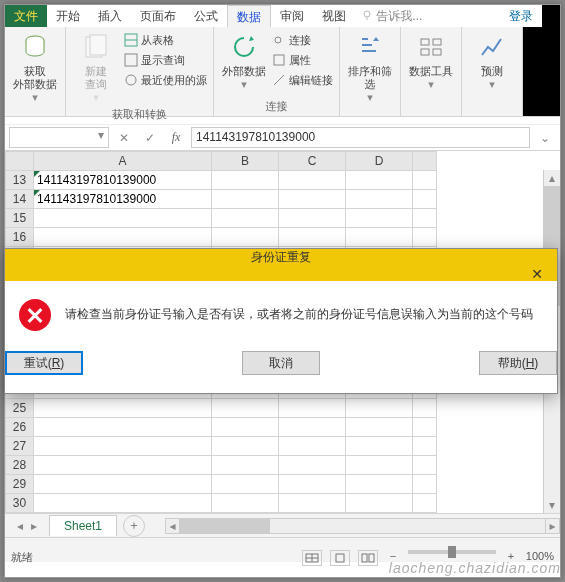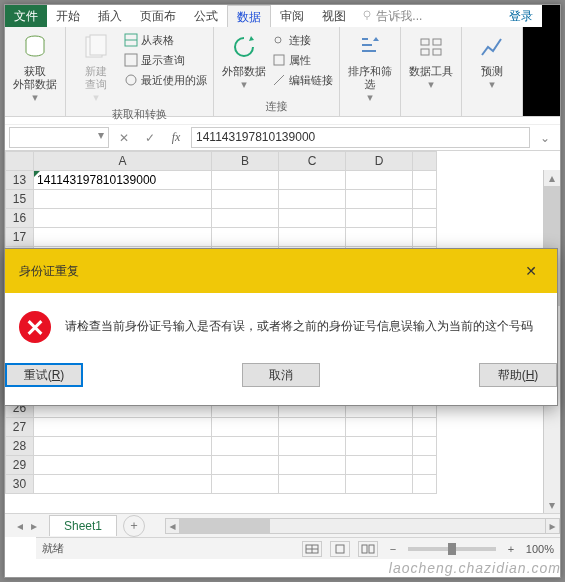--- a/index.html
+++ b/index.html
@@ -1,20 +1,20 @@
 <!DOCTYPE html>
 <html><head>
 <meta charset="utf-8">
 <style>
 * { box-sizing: border-box; margin: 0; padding: 0; font-family: "Microsoft YaHei", "Segoe UI", sans-serif; }
 body { width: 565px; height: 582px; background: #888; position: relative; overflow: hidden; font-size: 12px; }
 .window { position: absolute; left: 4px; top: 4px; width: 557px; height: 574px; background: #fff; border: 1px solid #999; box-shadow: 0 0 6px rgba(0,0,0,.3); }
 .menubar { height: 22px; background: #fff; display: flex; align-items: stretch; font-size: 12px; color: #444; }
 .menubar .tab { padding: 3px 9px 0; cursor: pointer; }
-.menubar .tab.file { background: #217346; color: #ffffff; }
+.menubar .tab.file { background: #217346; color: #fde047; }
 .menubar .tab.active { background: #f3f3f3; border: 1px solid #ccc; border-bottom: none; color: #1d4ed8; }
 .menubar .tell { color: #888; padding: 3px 6px 0; }
 .menubar .tell svg { vertical-align: -1px; }
 .menubar .login { margin-left: auto; padding: 3px 9px 0; color: #0369a1; }
 .menubar .wedge { width: 18px; background: #000; }
 
 .ribbon { height: 90px; background: #f3f3f3; border-bottom: 1px solid #d4d4d4; display: flex; }
 .rgroup { border-right: 1px solid #d4d4d4; padding: 4px 6px 2px; display: flex; flex-direction: column; align-items: center; justify-content: space-between; }
 .rgroup .label { font-size: 11px; color: #666; margin-top: 2px; }
 .rbtn-lg { display: flex; flex-direction: column; align-items: center; width: 48px; color: #444; font-size: 11px; text-align: center; line-height: 1.2; }
@@ -44,35 +44,35 @@
 
 .sheet-tabs { height: 24px; border-top: 1px solid #d4d4d4; display: flex; align-items: center; background: #f3f3f3; font-size: 12px; }
 .nav-arrows { width: 44px; display: flex; justify-content: center; gap: 8px; color: #888; }
 .sheet-tab { padding: 3px 14px; background: #fff; border: 1px solid #ccc; border-bottom: none; color: #217346; }
 .add-sheet { width: 22px; height: 22px; border: 1px solid #ccc; border-radius: 11px; display: flex; align-items: center; justify-content: center; margin-left: 6px; color: #666; }
 .hscroll { flex: 1; margin-left: 20px; height: 16px; background: #eee; border: 1px solid #ccc; position: relative; }
 .hscroll .thumb { position: absolute; left: 14px; top: 0; width: 90px; height: 100%; background: #cdcdcd; }
 .hscroll .ar { position: absolute; top: 0; width: 14px; height: 100%; display: flex; align-items: center; justify-content: center; color: #888; background: #eee; }
 .hscroll .ar.l { left: 0; border-right: 1px solid #ccc; } .hscroll .ar.r { right: 0; border-left: 1px solid #ccc; }
 
-.statusbar { height: 22px; background: #f3f3f3; border-top: 1px solid #d4d4d4; display: flex; align-items: center; font-size: 11px; color: #555; padding: 0 6px; gap: 8px; margin-left: 31px; }
+.statusbar { height: 22px; background: #f3f3f3; border-top: 1px solid #d4d4d4; display: flex; font-size: 11px; color: #555; padding: 12px 6px; gap: 8px; }
 .statusbar .spacer { flex: 1; }
 .view-btn { width: 20px; height: 16px; border: 1px solid #ccc; display: flex; align-items: center; justify-content: center; }
 .zoom-slider { width: 88px; height: 4px; background: #ccc; position: relative; }
 .zoom-slider .tick { position: absolute; left: 50%; top: -3px; width: 1px; height: 10px; background: #999; }
 .zoom-slider .thumb { position: absolute; left: calc(50% - 4px); top: -4px; width: 8px; height: 12px; background: #888; }
 .zoom-btn { width: 14px; text-align: center; color: #666; }
 
 .vscroll { position: absolute; right: 0; top: 19px; width: 17px; bottom: 0; background: #eee; border-left: 1px solid #ccc; }
 .vscroll .ar { height: 16px; display: flex; align-items: center; justify-content: center; color: #888; }
 .vscroll .thumb { position: absolute; top: 16px; left: 0; right: 0; height: 120px; background: #cdcdcd; }
 
 
 .dialog { position: absolute; left: 4px; top: 248px; width: 554px; background: #fff; border: 1px solid #888; box-shadow: 0 4px 16px rgba(0,0,0,.35); }
-.dialog-title { height: 44px; background: #f0c808; display: flex; align-items: center; padding: 0 14px; font-size: 12px; color: #333; }
+.dialog-title { height: 32px; background: #f0c808; display: flex; align-items: center; padding: 0 8px; font-size: 12px; color: #333; flex-direction: column; }
 .dialog-title .close { margin-left: auto; font-size: 14px; color: #333; padding: 0 6px; }
 .dialog-body { padding: 18px 14px 10px; display: flex; gap: 14px; align-items: flex-start; }
 .err-icon { width: 32px; height: 32px; border-radius: 16px; background: #e81123; display: flex; align-items: center; justify-content: center; flex-shrink: 0; }
 .err-icon::before, .err-icon::after { content: ""; position: absolute; width: 18px; height: 3px; background: #fff; }
 .err-icon { position: relative; }
 .err-icon::before { transform: rotate(45deg); } .err-icon::after { transform: rotate(-45deg); }
 .dialog-msg { font-size: 12px; color: #333; line-height: 1.5; padding-top: 6px; }
 .dialog-buttons { display: flex; justify-content: space-between; gap: 22px; padding: 10px 0 18px; }
 .dlg-btn { min-width: 78px; height: 24px; border: 1px solid #adadad; background: #e1e1e1; font-size: 12px; color: #333; display: flex; align-items: center; justify-content: center; }
 .dlg-btn.focus { border: 2px solid #0078d7; }
@@ -272,20 +272,28 @@
       </tbody>
         <tbody id="grid-body">
           <tr class="cell-mark">
             <th class="rowhdr">13</th>
             <td class="colA">141143197810139000</td>
             <td></td>
             <td></td>
             <td></td>
             <td></td>
           </tr>
+          <tr class="cell-mark">
+            <th class="rowhdr">14</th>
+            <td class="colA">141143197810139000</td>
+            <td></td>
+            <td></td>
+            <td></td>
+            <td></td>
+          </tr>
           <tr>
             <th class="rowhdr">15</th>
             <td class="colA"></td>
             <td></td>
             <td></td>
             <td></td>
             <td></td>
           </tr>
           <tr>
             <th class="rowhdr">16</th>

